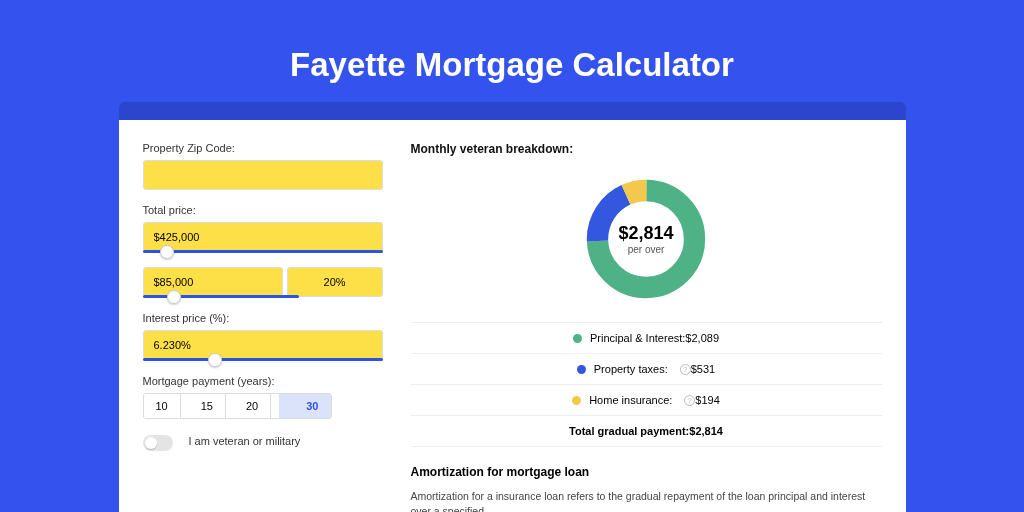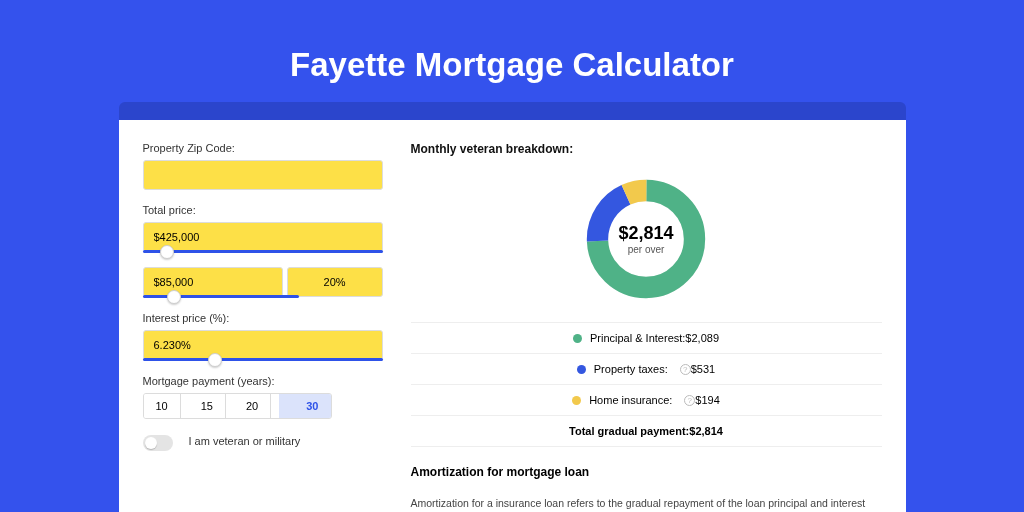--- a/index.html
+++ b/index.html
@@ -140,21 +140,21 @@
   .legend-left { display:flex; align-items:center; gap:8px; }
   .dot { width:9px; height:9px; border-radius:50%; display:inline-block; }
   .help {
     width:11px; height:11px; border:1px solid #bbb; color:#bbb;
     border-radius:50%; font-size:8px; line-height:10px; text-align:center;
     margin-left:4px;
   }
   .amort {
     margin-top: 18px;
   }
-  .amort-h { font-size: 12px; font-weight:700; margin-bottom: 17px; }
+  .amort-h { font-size: 12px; font-weight:700; margin-bottom: 10px; }
   .amort-p { font-size: 10.5px; color: #444; line-height: 1.4; }
 </style>
 </head>
 <body>
 
 <div class="page-title">Fayette Mortgage Calculator</div>
 <div class="accent-tab"></div>
 
 <div class="card">
 

